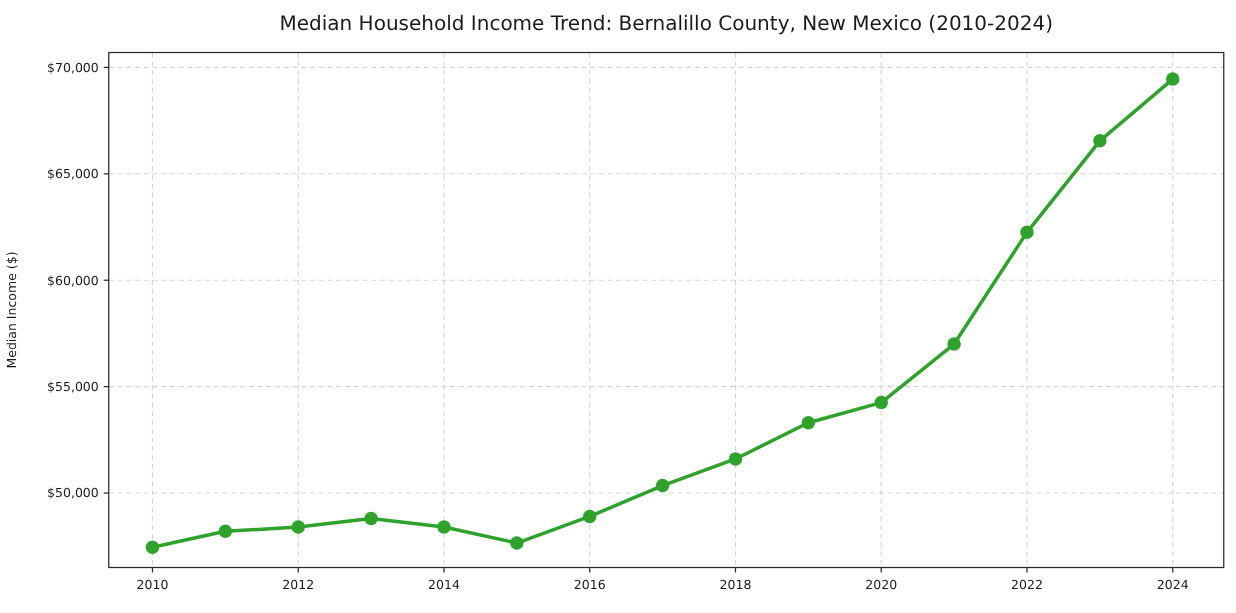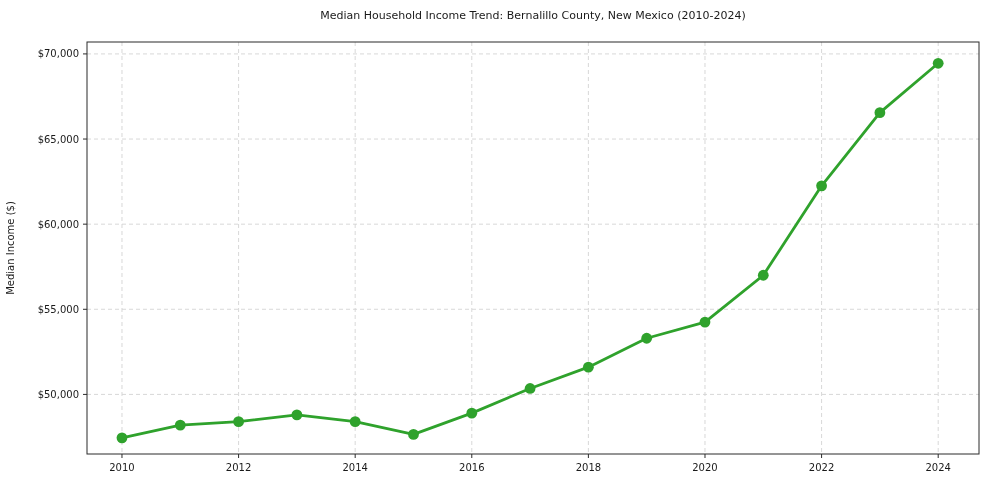--- a/index.html
+++ b/index.html
@@ -14,21 +14,21 @@
     height: 490px;
     background: #ffffff;
     overflow: hidden;
   }
   .chart-title {
     position: absolute;
     left: 87px;
     width: 892px;
     top: 9px;
     text-align: center;
-    font-size: 11px;
+    font-size: 16px;
     color: #1a1a1a;
     white-space: nowrap;
   }
   .y-axis-label {
     position: absolute;
     left: 10px;
     top: 248px;
     transform: translate(-50%, -50%) rotate(-90deg);
     transform-origin: center center;
     font-size: 10px;

